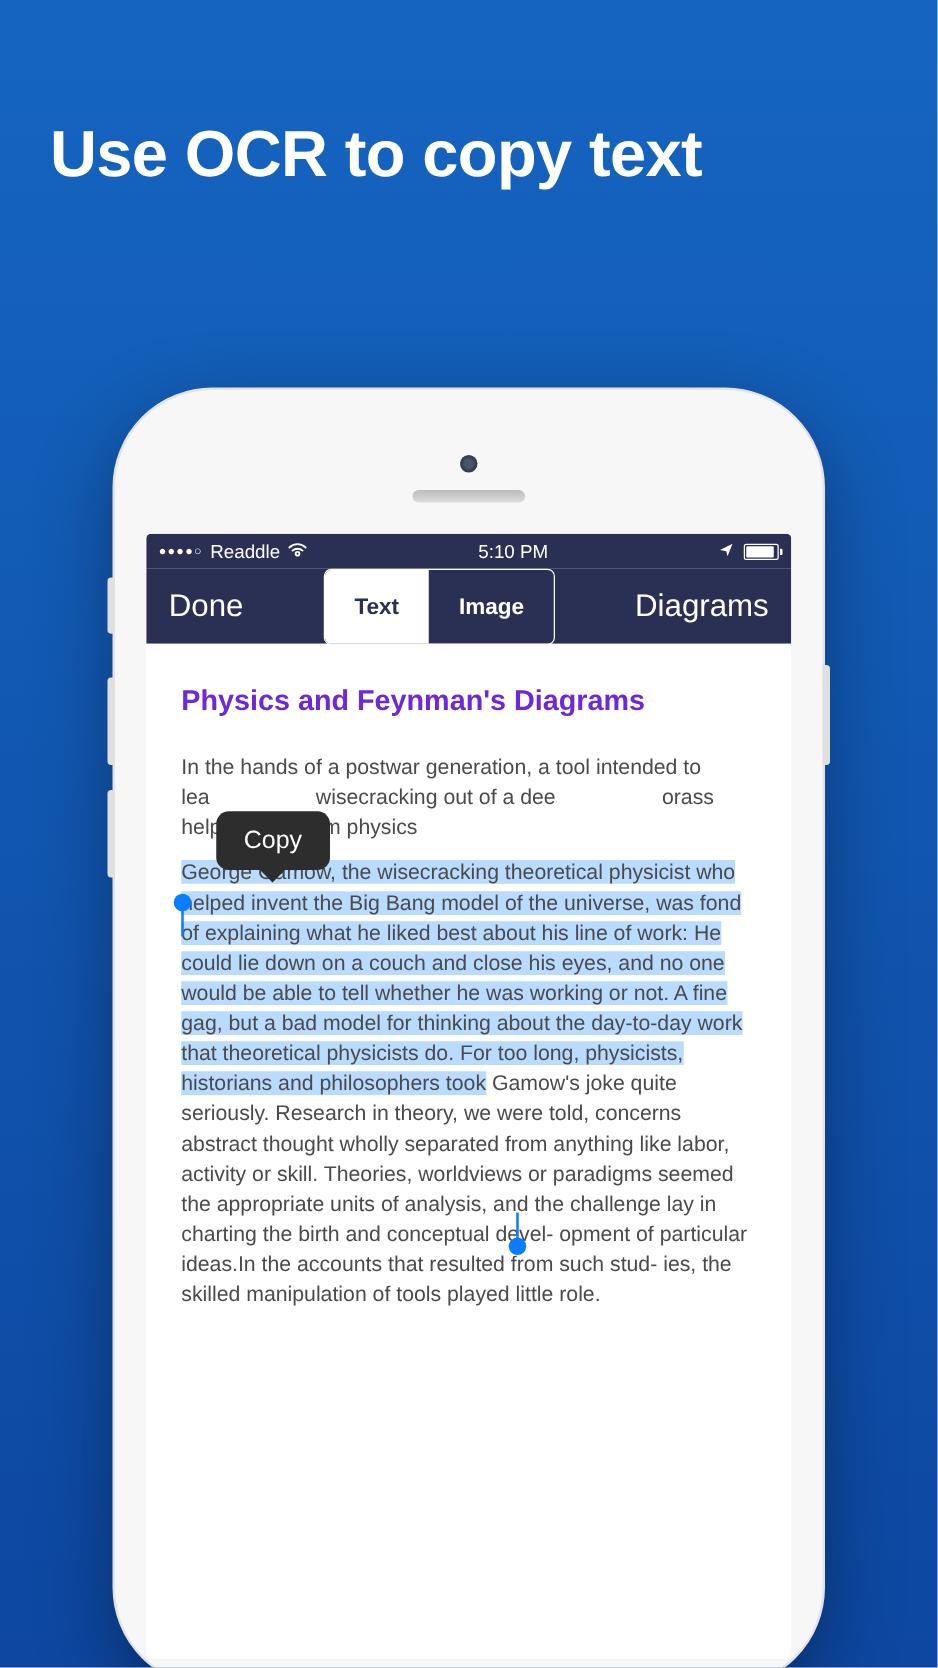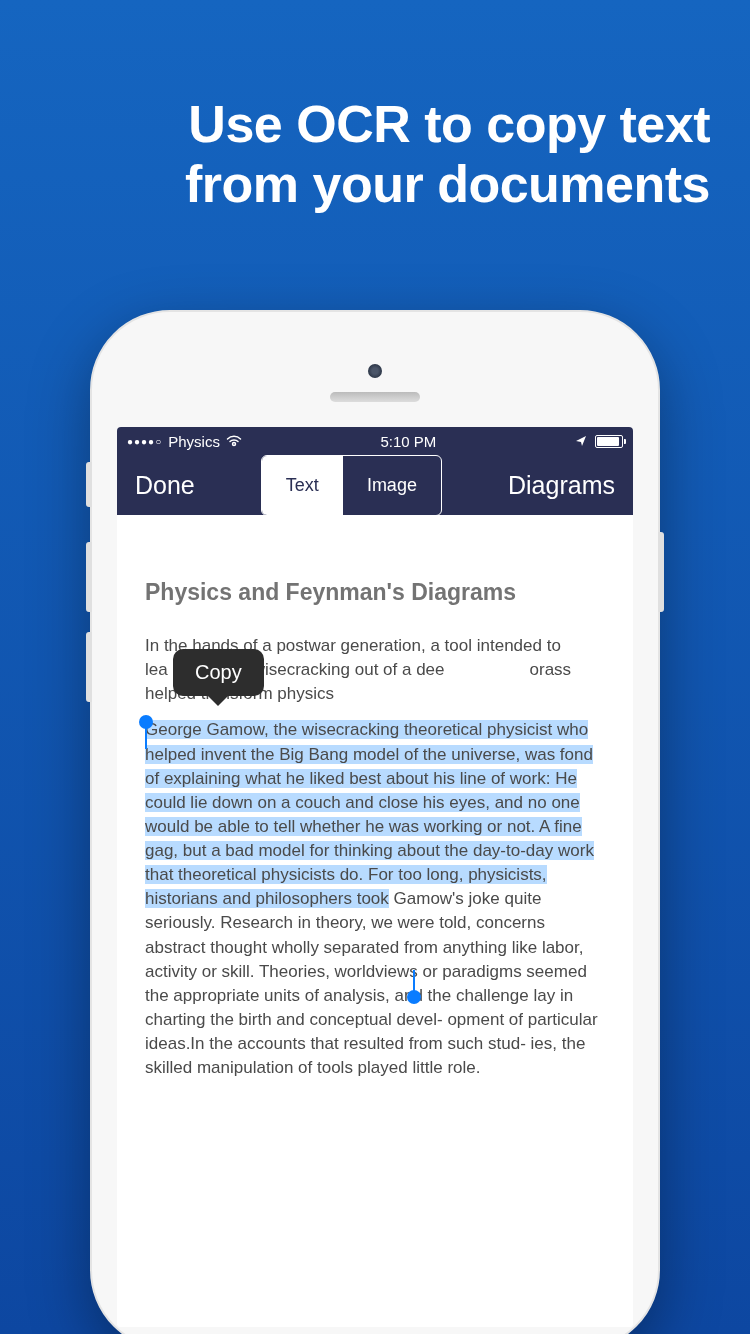--- a/index.html
+++ b/index.html
@@ -6,21 +6,21 @@
 body {
   width: 750px;
   height: 1334px;
   background: linear-gradient(180deg, #1565c0 0%, #0d47a1 100%);
   font-family: -apple-system, "Helvetica Neue", Arial, sans-serif;
   overflow: hidden;
   position: relative;
 }
 .hero {
   color: #fff;
-  text-align: right;
+  text-align: left;
   font-size: 52px;
   font-weight: 700;
   line-height: 1.15;
   padding: 95px 40px 0;
   letter-spacing: -0.5px;
 }
 .phone {
   position: absolute;
   left: 50%;
   transform: translateX(-50%);
@@ -97,36 +97,36 @@
   display: flex;
   border: 1.5px solid #fff;
   border-radius: 6px;
   overflow: hidden;
 }
 .seg {
   padding: 19px 24px;
   font-size: 18px;
   color: #fff;
   text-align: center;
+  font-weight: bold;
 }
 .seg.active { background: #fff; color: #2a2f54; }
 .doc {
   flex: 1;
   background: #fff;
   padding: 32px 28px 20px;
   color: #3a3a3a;
   position: relative;
   overflow: hidden;
 }
 .doc-title {
   font-size: 23px;
   font-weight: 700;
-  color: #737373;
+  color: #6d28d9;
   margin-bottom: 28px;
-  margin-top: 32px;
 }
 .doc p {
   font-size: 17px;
   line-height: 1.42;
   color: #4a4a4a;
 }
 .intro { margin-bottom: 12px; }
 .hl { background: #b8dbff; }
 .sel-handle {
   position: absolute;
@@ -157,40 +157,39 @@
   border: 10px solid transparent;
   border-top-color: #2d2d2d;
   border-bottom: none;
 }
 </style>
 </head>
 <body>
 
 <div class="hero">
   <span>Use OCR to copy text</span><br>
-  <span>from your documents</span>
 </div>
 
 <div class="phone">
   <div class="phone-side-btn l1"></div>
   <div class="phone-side-btn l2"></div>
   <div class="phone-side-btn l3"></div>
   <div class="phone-side-btn r1"></div>
 
   <div class="phone-top">
     <div class="camera"></div>
     <div class="speaker"></div>
   </div>
 
   <div class="screen">
 
     <div class="status-bar">
       <div class="status-left">
         <span class="status-dots">●●●●○</span>
-        <span>Physics</span>
+        <span>Readdle</span>
         <span class="wifi-icon">
           <svg width="16" height="12" viewBox="0 0 16 12">
               <path d="M8 10.5a1.5 1.5 0 100-3 1.5 1.5 0 000 3zM4 6.5c1-1 2.5-1.5 4-1.5s3 .5 4 1.5M1.5 4C3.3 2.2 5.6 1.3 8 1.3s4.7.9 6.5 2.7" stroke="#fff" stroke-width="1.5" fill="none" stroke-linecap="round"></path>
             </svg>
         </span>
       </div>
       <div style="font-weight:400">5:10 PM</div>
       <div class="status-right">
         <span class="loc-icon">
           <svg width="12" height="12" viewBox="0 0 12 12">

